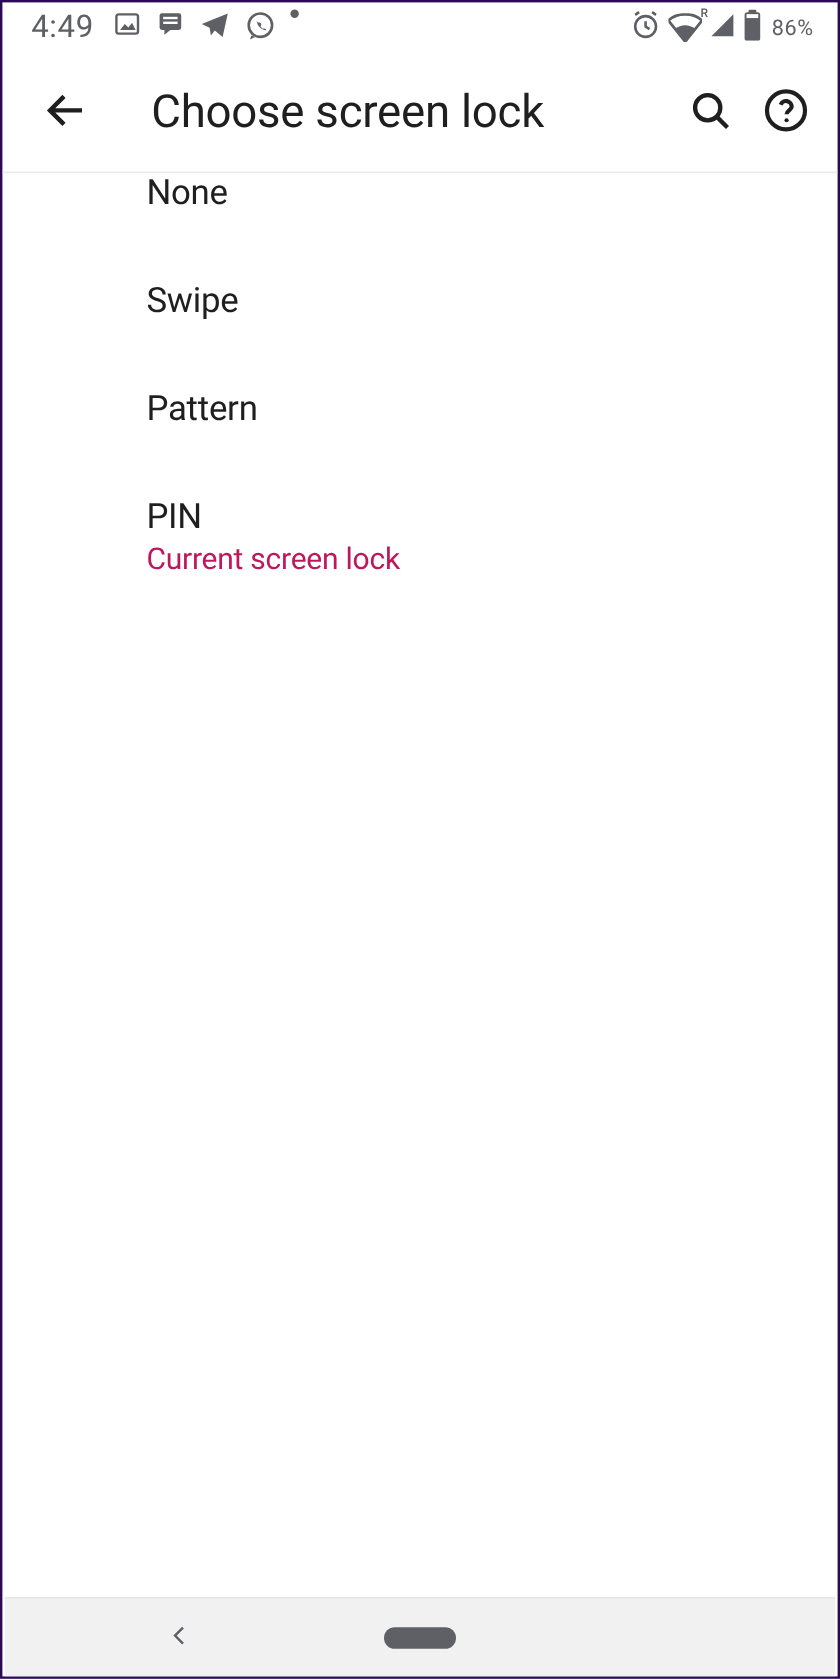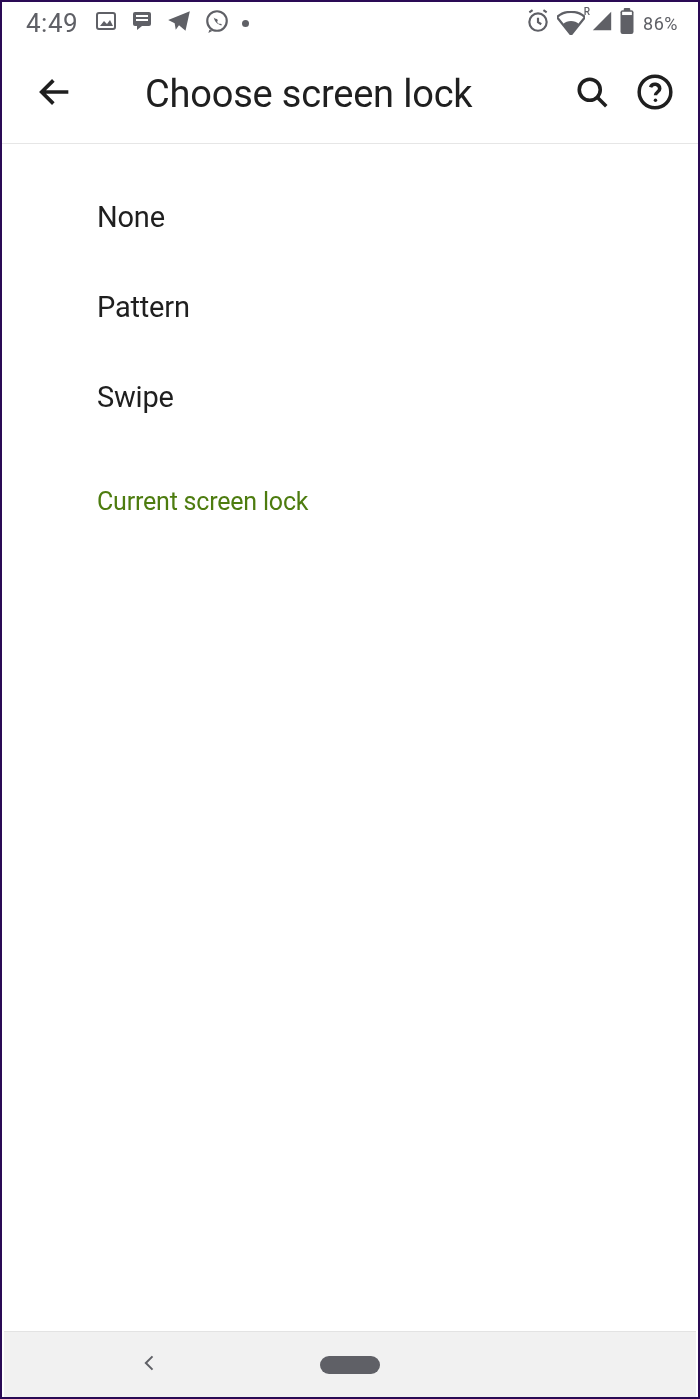--- a/index.html
+++ b/index.html
@@ -16,21 +16,20 @@
     .status-bar {
       height: 42px;
       display: flex;
       align-items: center;
       justify-content: space-between;
       padding: 0 20px 0 24px;
       color: #5f6066;
     }
     .status-left {
       display: flex;
-      align-items: center;
       gap: 12px;
     }
     .status-time {
       font-size: 26px;
       font-weight: 400;
       letter-spacing: 0.5px;
       margin-right: 4px;
     }
     .status-right {
       display: flex;
@@ -65,44 +64,44 @@
       border-bottom: 1px solid #e6e6e6;
       gap: 10px;
     }
     .back-btn { width: 58px; display:flex; align-items:center; }
     .header-title {
       flex: 1;
       font-size: 38px;
       font-weight: 400;
       color: #1f1f1f;
       letter-spacing: -0.2px;
-      margin-left: 51px;
+      margin-left: 32px;
     }
     .header-actions { display: flex; align-items: center; gap: 26px; }
     .icon-btn { display:flex; align-items:center; justify-content:center; }
 
     
     .list { padding: 0 0; }
     .row {
       display: flex;
       flex-direction: column;
-      justify-content: flex-end;
-      padding-left: 95px;
+      justify-content: flex-start;
+      padding-left: 120px;
       padding-right: 24px;
       min-height: 90px;
     }
     .row-title {
       font-size: 29px;
       font-weight: 400;
       color: #1f1f1f;
       letter-spacing: -0.2px;
     }
     .row-sub {
       font-size: 25px;
-      color: #4d7c0f;
+      color: #be185d;
       margin-top: 4px;
       letter-spacing: -0.2px;
     }
 
     
     .navbar {
       position: absolute;
       bottom: 0;
       left: 2px; right: 2px;
       height: 66px;
@@ -215,26 +214,27 @@
       </span>
     </div>
   </div>
 </div>
 
 <div class="list">
   <div class="row">
     <div class="row-title">None</div>
   </div>
   <div class="row">
+    <div class="row-title">Swipe</div>
+  </div>
+  <div class="row">
     <div class="row-title">Pattern</div>
   </div>
-  <div class="row">
-    <div class="row-title">Swipe</div>
-  </div>
   <div class="row" style="min-height:102px">
+    <div class="row-title">PIN</div>
     <div class="row-sub">Current screen lock</div>
   </div>
 </div>
 
 <div class="navbar">
   <div class="nav-left">
     <div style="padding-left:100px">
       <span>
         <svg width="20" height="26" viewBox="0 0 24 24" fill="none" stroke="#5f6066" stroke-width="2.4">
             <path d="M15 4 L7 12 L15 20"></path>

